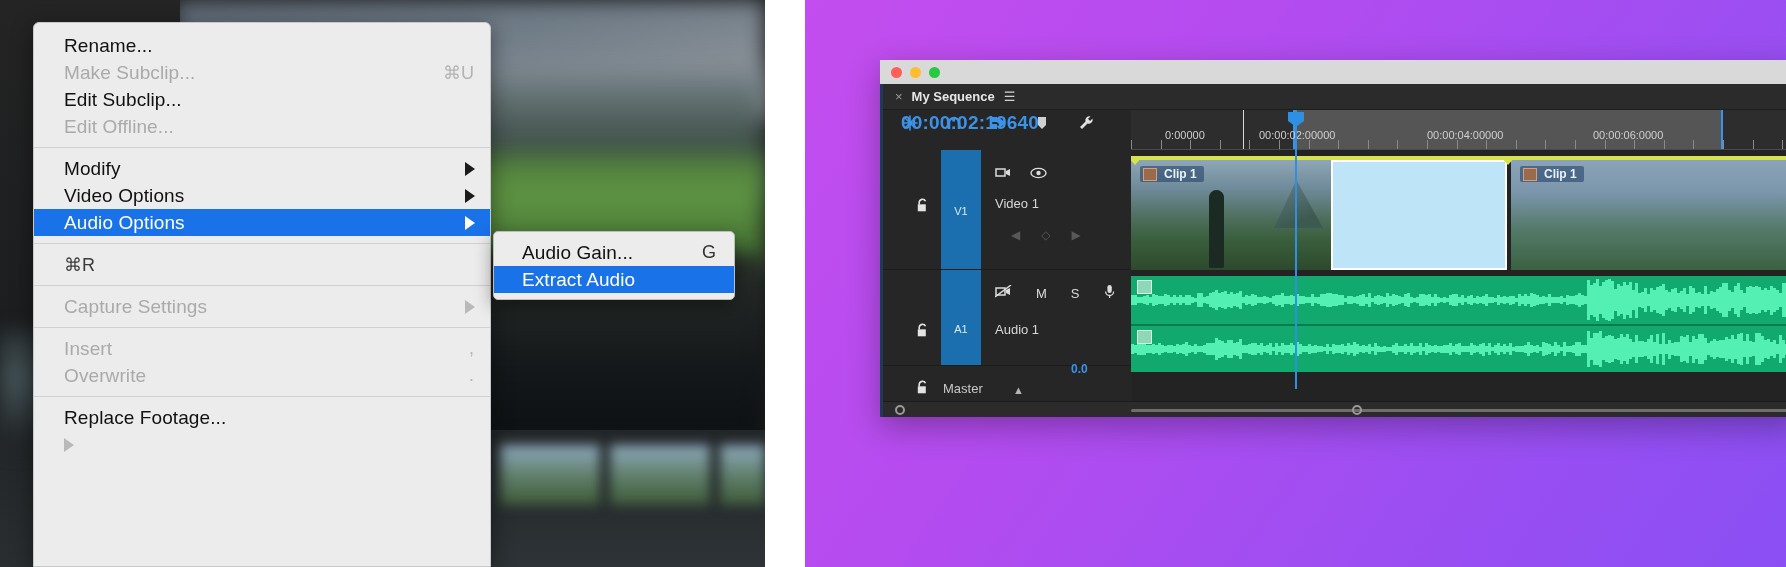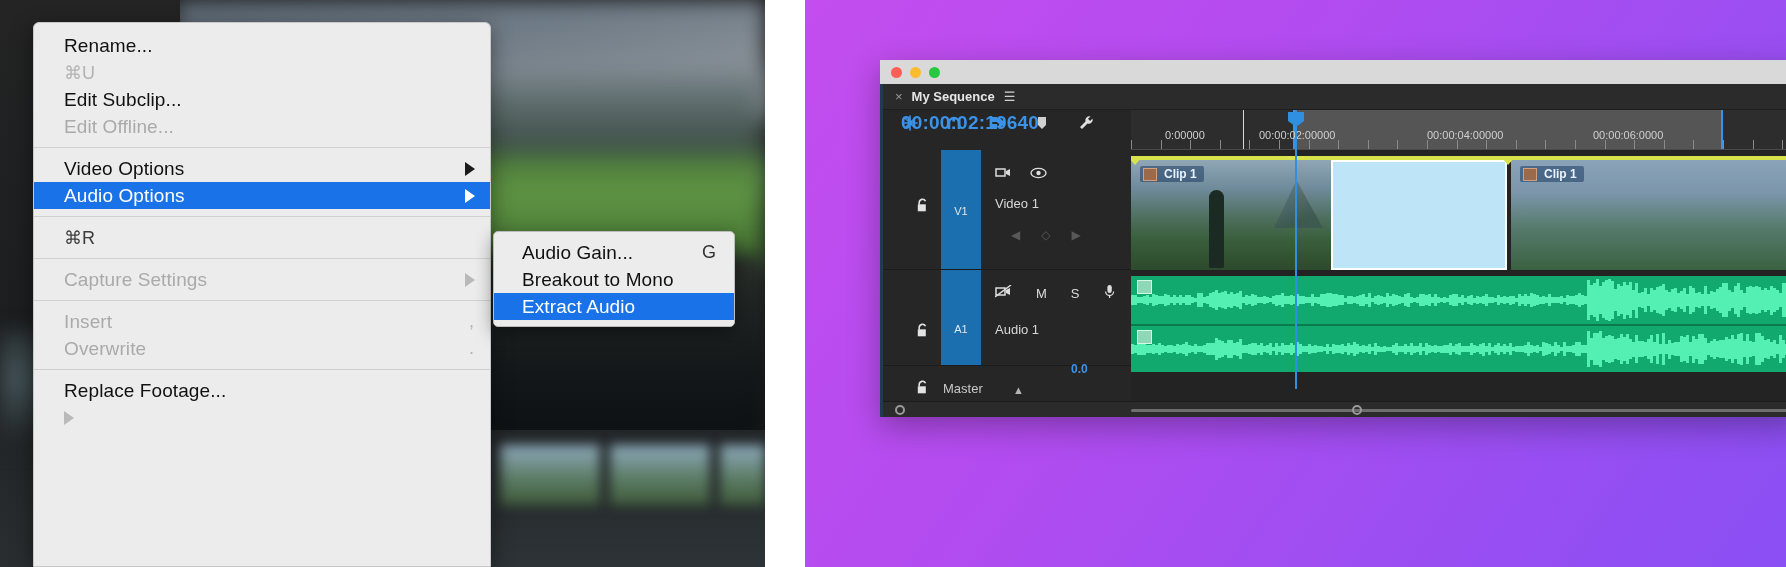--- a/index.html
+++ b/index.html
@@ -349,33 +349,38 @@
     <div class="bg-left-blob"></div>
   </div>
 
   <div class="ctx-menu">
 
     <div class="mi">
       <span class="mi-label">Rename...</span>
       <span class="mi-short"></span>
     </div>
     <div class="mi dim">
+      <span class="mi-label">Make Subclip...</span>
       <span class="mi-short">⌘U</span>
     </div>
     <div class="mi">
       <span class="mi-label">Edit Subclip...</span>
       <span class="mi-short"></span>
     </div>
     <div class="mi dim">
       <span class="mi-label">Edit Offline...</span>
       <span class="mi-short"></span>
     </div>
 
     <div class="sep"></div>
 
+    <div class="mi">
+      <span class="mi-label">Modify</span>
+      <span class="arrow"></span>
+    </div>
     <div class="mi">
       <span class="mi-label">Video Options</span>
       <span class="arrow"></span>
     </div>
     <div class="mi sel">
       <span class="mi-label">Audio Options</span>
       <span class="arrow"></span>
     </div>
 
     <div class="sep"></div>
@@ -410,24 +415,20 @@
     </div>
     <div class="mi dim">
       <span class="arrow"></span>
     </div>
   </div>
 
   <div class="submenu">
     <div class="sub-mi">
       <span class="mi-label">Audio Gain...</span>
       <span class="mi-short">G</span>
-    </div>
-    <div class="sub-mi">
-      <span class="mi-label">Breakout to Mono</span>
-      <span class="mi-short"></span>
     </div>
     <div class="sub-mi sel">
       <span class="mi-label">Extract Audio</span>
       <span class="mi-short"></span>
     </div>
   </div>
 
   <div class="white-gutter"></div>
 
   <div class="right-pane">

